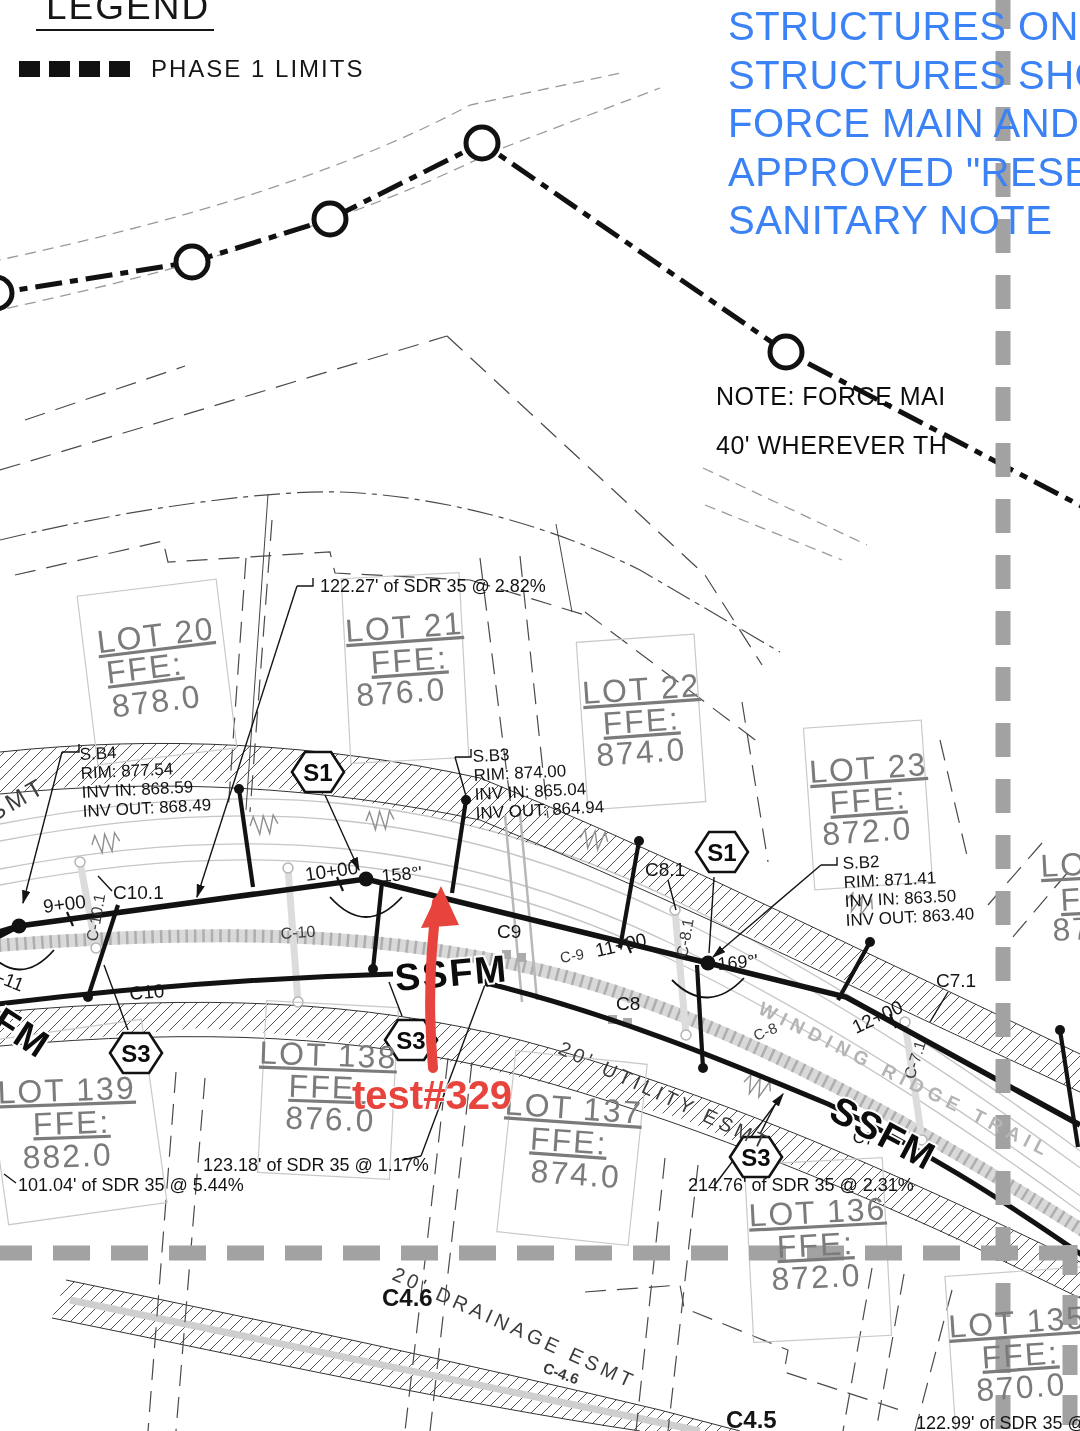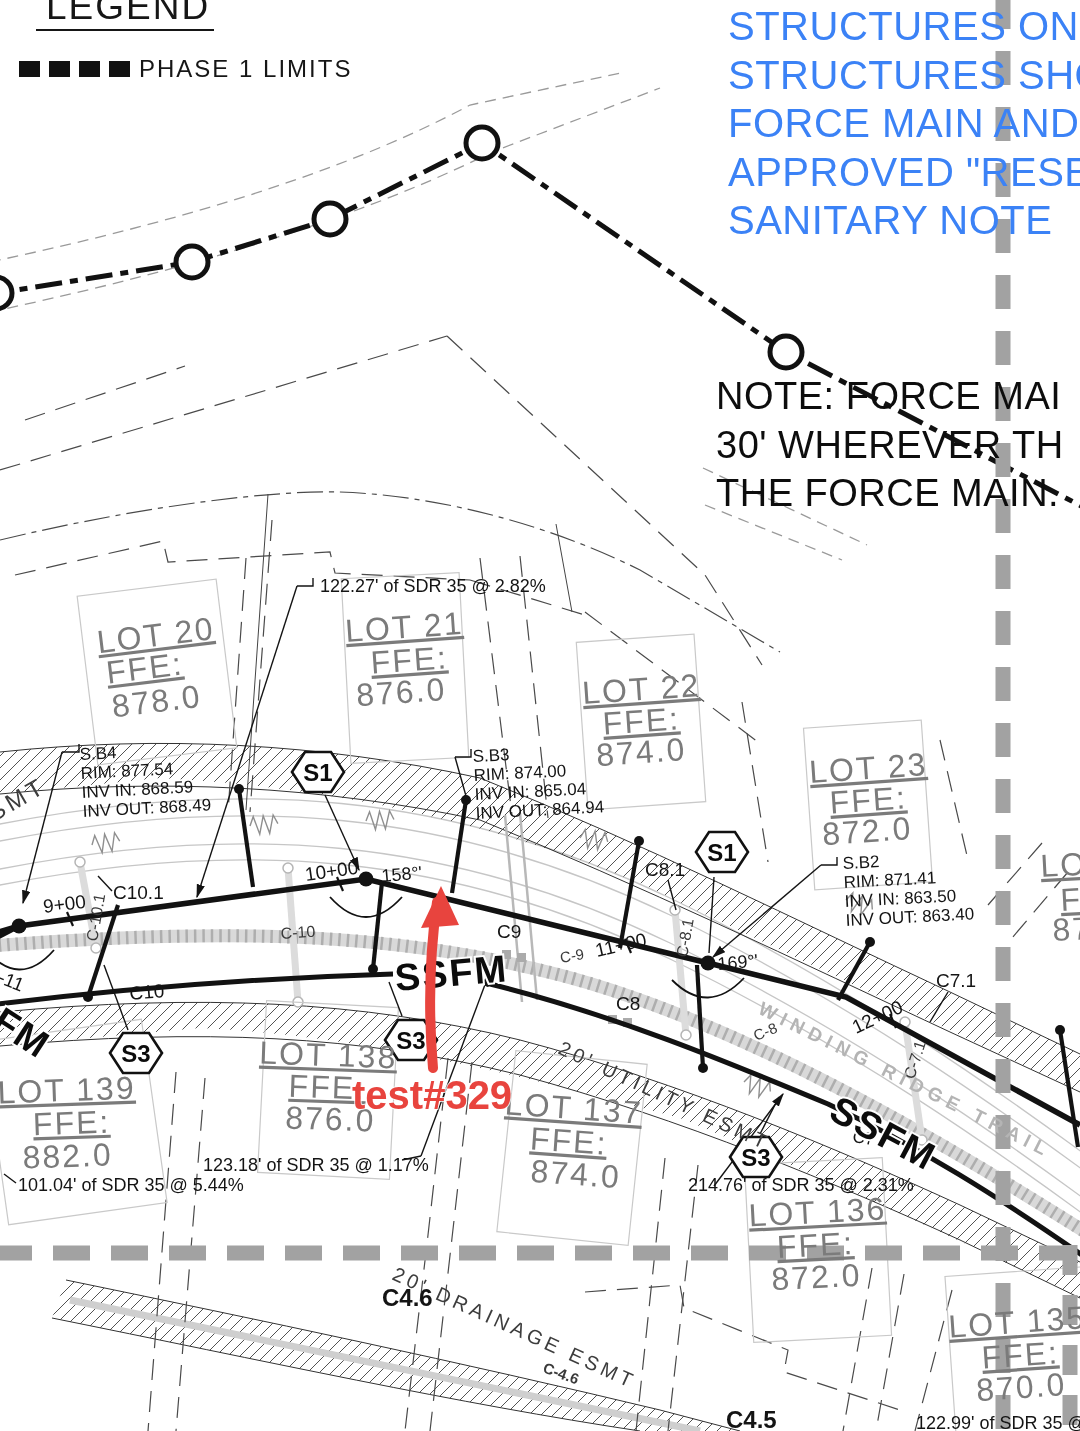--- a/index.html
+++ b/index.html
@@ -16,27 +16,27 @@
   .csm{fill:#3a3a3a;}
   .esmt{fill:#3d3d3d;letter-spacing:4px;}
   .street{fill:#b4b4b4;font-weight:bold;letter-spacing:6px;}
   .ssfm{fill:#0c0c0c;font-weight:bold;letter-spacing:2px;paint-order:stroke;stroke:#fff;stroke-width:4px;}
   .angle{fill:#141414;}
   .red{fill:var(--red);font-weight:bold;paint-order:stroke;stroke:#ffffffcc;stroke-width:2px;}
   .badge-t{fill:#0c0c0c;font-weight:bold;}
   
   .notes{position:absolute;left:728px;top:2px;font-size:40px;line-height:48.5px;
          color:#3b82f6;white-space:nowrap;letter-spacing:.5px;}
-  .notes2{position:absolute;left:716px;top:372px;font-size:38px;line-height:48.5px;
+  .notes2{position:absolute;left:716px;top:372px;font-size:25px;line-height:48.5px;
           color:#0d0d0d;white-space:nowrap;letter-spacing:.5px;}
   .legend-title{position:absolute;left:46px;top:-14px;font-size:37px;color:#161616;letter-spacing:2px;}
   .legend-rule{position:absolute;left:36px;top:29px;width:178px;height:0;border-bottom:2.5px solid #161616;}
   .legend-row{position:absolute;left:19px;top:55px;display:flex;align-items:center;}
   .sq{width:21px;height:16px;background:#111;margin-right:9px;display:inline-block;}
-  .legend-label{font-size:24px;color:#161616;letter-spacing:2px;}
+  .legend-label{font-size:24px;color:#161616;letter-spacing:2px;margin-left:12px;}
 </style>
 </head>
 <body>
 
 <svg width="1080" height="1431" viewBox="0 0 1080 1431">
   <defs>
     <pattern id="hatch" width="12" height="12" patternUnits="userSpaceOnUse">
       <path d="M-2,14 L14,-2" stroke="#404040" stroke-width="0.9"></path>
     </pattern>
     <marker id="arr" markerWidth="11" markerHeight="8" refX="9" refY="3" orient="auto">
@@ -518,15 +518,14 @@
 <div class="notes">
   <div>STRUCTURES ON</div>
   <div>STRUCTURES SHO</div>
   <div>FORCE MAIN AND</div>
   <div>APPROVED "RESE</div>
   <div>SANITARY NOTE</div>
 </div>
 
 <div class="notes2">
   <div>NOTE: FORCE MAI</div>
-  <div>30' WHEREVER TH</div>
-  <div>THE FORCE MAIN.</div>
+  <div>40' WHEREVER TH</div>
 </div>
 
 </body></html>

